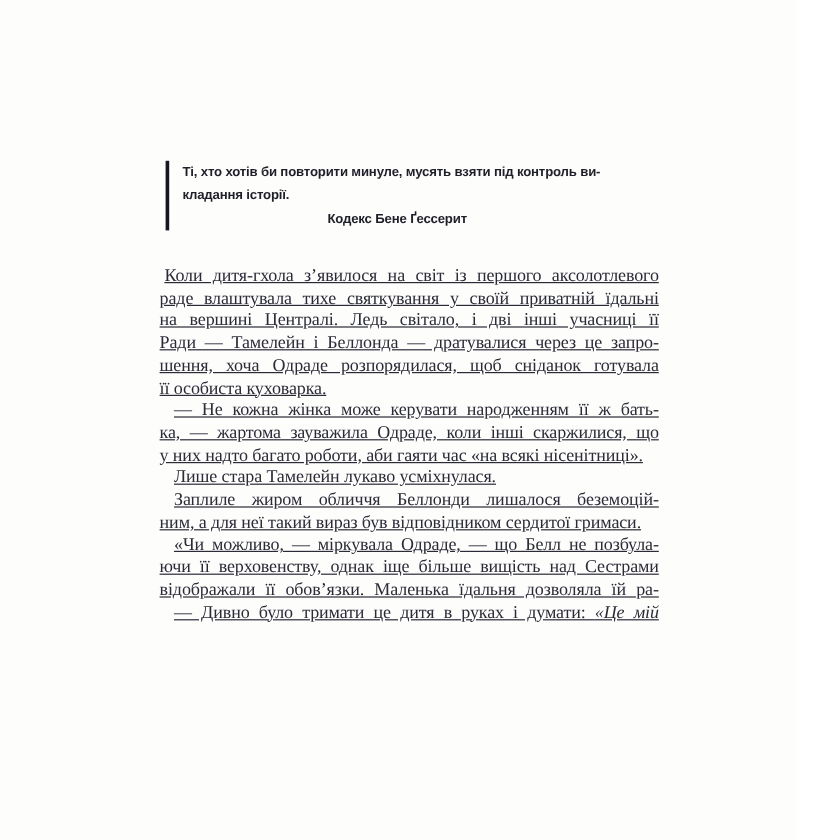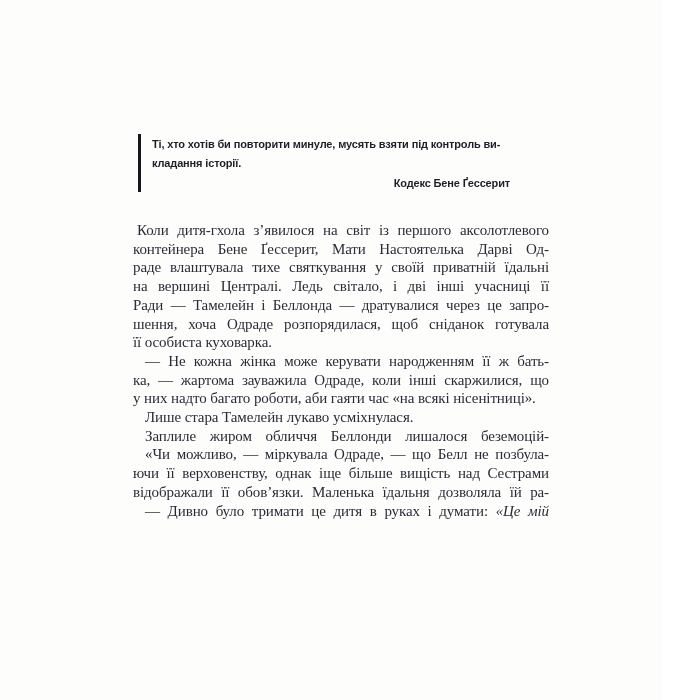--- a/index.html
+++ b/index.html
@@ -34,34 +34,35 @@
     font-weight: bold;
     font-size: 11px;
     line-height: 19.4px;
     letter-spacing: -0.15px;
     color: #1f1f2a;
   }
   .ep-line {
     white-space: nowrap;
   }
   .ep-attribution {
-    text-align: right;
+    text-align: center;
     white-space: nowrap;
   }
 
   
   .body-text {
     position: absolute;
     left: 133px;
     top: 221px;
     width: 416px;
     font-size: 15px;
     line-height: 18.7px;
     letter-spacing: -0.1px;
     color: #2b2b38;
+    text-decoration: underline;
   }
   .para { margin: 0; }
   .line {
     text-align: justify;
     text-align-last: justify;
   }
   .line.last-line {
     text-align-last: left;
   }
   .para .line:first-child {
@@ -81,37 +82,37 @@
 
   <div class="epigraph-text">
     <div class="ep-line">Ті, хто хотів би повторити минуле, мусять взяти під контроль ви-</div>
     <div class="ep-line">кладання історії.</div>
     <div class="ep-attribution">Кодекс Бене Ґессерит</div>
   </div>
 
   <div class="body-text" id="body-text">
       <div class="para first-para">
         <div class="line">Коли дитя-гхола з’явилося на світ із першого аксолотлевого</div>
-        <div class="line">контейнера Бене Ґессерит, Мати Настоятелька Дарві Од-</div>
         <div class="line">раде влаштувала тихе святкування у своїй приватній їдальні</div>
         <div class="line">на вершині Централі. Ледь світало, і дві інші учасниці її</div>
         <div class="line">Ради — Тамелейн і Беллонда — дратувалися через це запро-</div>
         <div class="line">шення, хоча Одраде розпорядилася, щоб сніданок готувала</div>
         <div class="line last-line">її особиста куховарка.</div>
       </div>
       <div class="para">
         <div class="line">— Не кожна жінка може керувати народженням її ж бать-</div>
         <div class="line">ка, — жартома зауважила Одраде, коли інші скаржилися, що</div>
         <div class="line last-line">у них надто багато роботи, аби гаяти час «на всякі нісенітниці».</div>
       </div>
       <div class="para">
         <div class="line last-line">Лише стара Тамелейн лукаво усміхнулася.</div>
       </div>
       <div class="para">
         <div class="line">Заплиле жиром обличчя Беллонди лишалося беземоцій-</div>
+        <div class="line last-line">ним, а для неї такий вираз був відповідником сердитої гримаси.</div>
       </div>
       <div class="para">
         <div class="line">«Чи можливо, — міркувала Одраде, — що Белл не позбула-</div>
         <div class="line">ючи її верховенству, однак іще більше вищість над Сестрами</div>
         <div class="line">відображали її обов’язки. Маленька їдальня дозволяла їй ра-</div>
       </div>
       <div class="para">
         <div class="line">— Дивно було тримати це дитя в руках і думати: <i>«Це мій</i></div>
       </div>
     </div>

